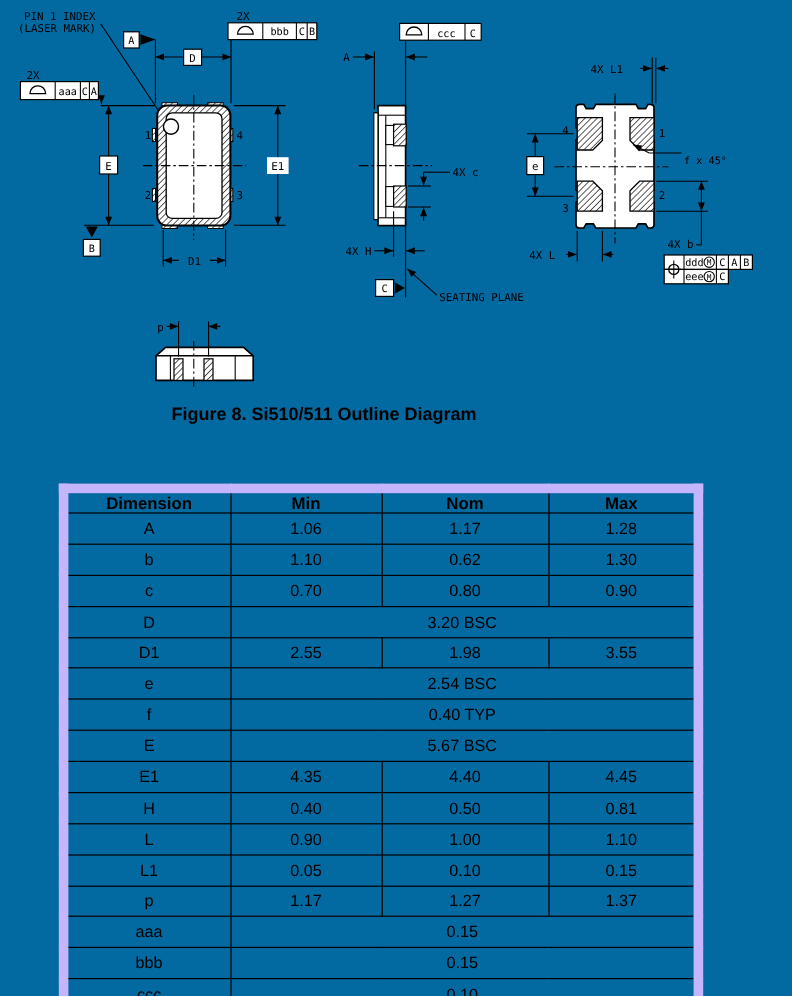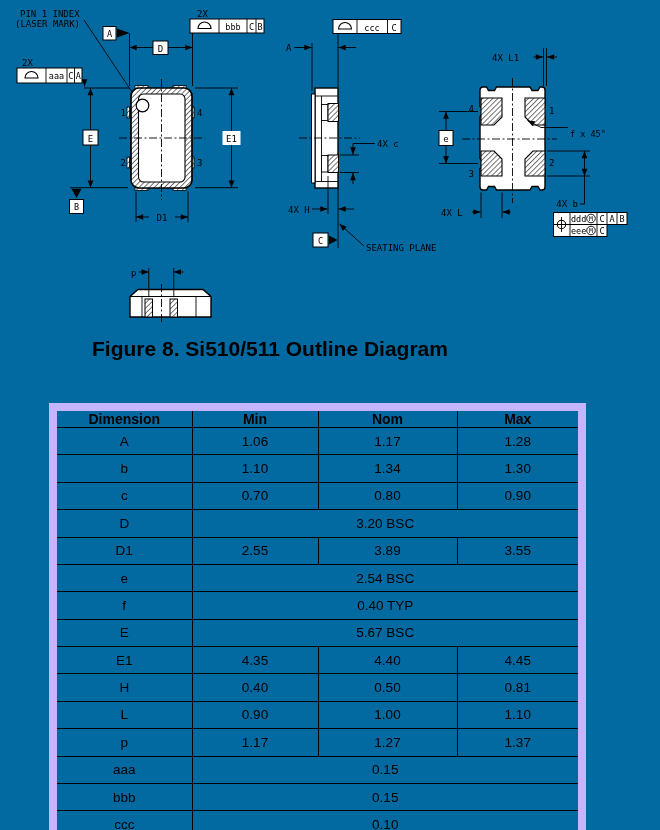--- a/index.html
+++ b/index.html
@@ -1,18 +1,18 @@
 <!DOCTYPE html>
 <html><head>
 <meta charset="utf-8">
 <style>
   html,body{margin:0;padding:0;background:#fff;}
   #page{position:relative;width:660px;height:830px;background:#0369a1;font-family:"Liberation Sans",sans-serif;color:#000;overflow:hidden;}
   #fig{position:absolute;top:0;left:0;}
-  .cap{position:absolute;text-align:center;font-weight:bold;font-size:21px;color:#000;}
+  .cap{position:absolute;text-align:center;font-weight:bold;font-size:15px;color:#000;}
   #figcap{top:337px;left:0;width:540px;}
   #tabtitle{top:370px;left:20px;width:540px;}
   table.dims{position:absolute;top:403px;left:49px;width:529px;height:500px;border-collapse:collapse;table-layout:fixed;border:8px solid #c4b5fd;}
   table.dims th,table.dims td{border:1px solid #000;text-align:center;vertical-align:middle;padding:0;font-size:13.5px;color:#000;}
   table.dims th{font-weight:bold;font-size:14px;}
   
   .dt{font-family:"DejaVu Sans Mono",monospace;font-size:9px;fill:#000;}
   .dts{font-family:"DejaVu Sans Mono",monospace;font-size:8.5px;fill:#000;}
   .dtm{font-family:"DejaVu Sans Mono",monospace;font-size:6.5px;fill:#000;}
   .thin{stroke:#000;stroke-width:0.9;fill:none;}
@@ -275,37 +275,37 @@
   <tbody id="tbody">
         <tr>
           <td>A</td>
           <td>1.06</td>
           <td>1.17</td>
           <td>1.28</td>
         </tr>
         <tr>
           <td>b</td>
           <td>1.10</td>
-          <td>1.34</td>
+          <td>0.62</td>
           <td>1.30</td>
         </tr>
         <tr>
           <td>c</td>
           <td>0.70</td>
           <td>0.80</td>
           <td>0.90</td>
         </tr>
         <tr>
           <td>D</td>
           <td colspan="3">3.20 BSC</td>
         </tr>
         <tr>
           <td>D1</td>
           <td>2.55</td>
-          <td>3.89</td>
+          <td>1.98</td>
           <td>3.55</td>
         </tr>
         <tr>
           <td>e</td>
           <td colspan="3">2.54 BSC</td>
         </tr>
         <tr>
           <td>f</td>
           <td colspan="3">0.40 TYP</td>
         </tr>
@@ -325,20 +325,26 @@
           <td>0.50</td>
           <td>0.81</td>
         </tr>
         <tr>
           <td>L</td>
           <td>0.90</td>
           <td>1.00</td>
           <td>1.10</td>
         </tr>
         <tr>
+          <td>L1</td>
+          <td>0.05</td>
+          <td>0.10</td>
+          <td>0.15</td>
+        </tr>
+        <tr>
           <td>p</td>
           <td>1.17</td>
           <td>1.27</td>
           <td>1.37</td>
         </tr>
         <tr>
           <td>aaa</td>
           <td colspan="3">0.15</td>
         </tr>
         <tr>

